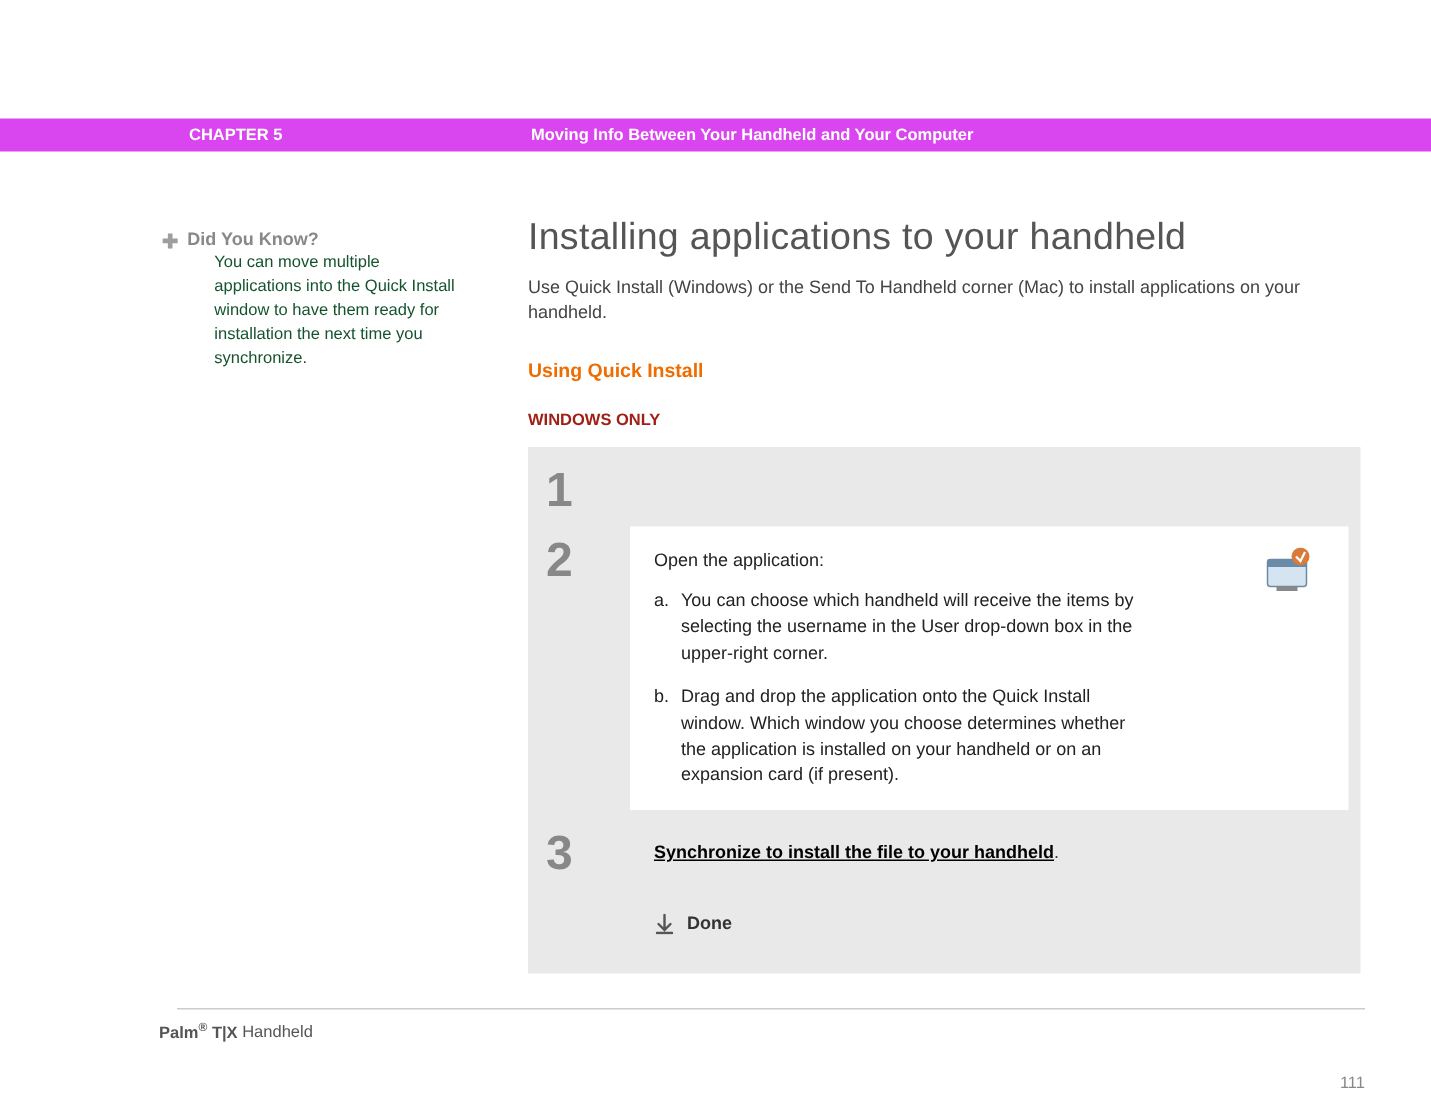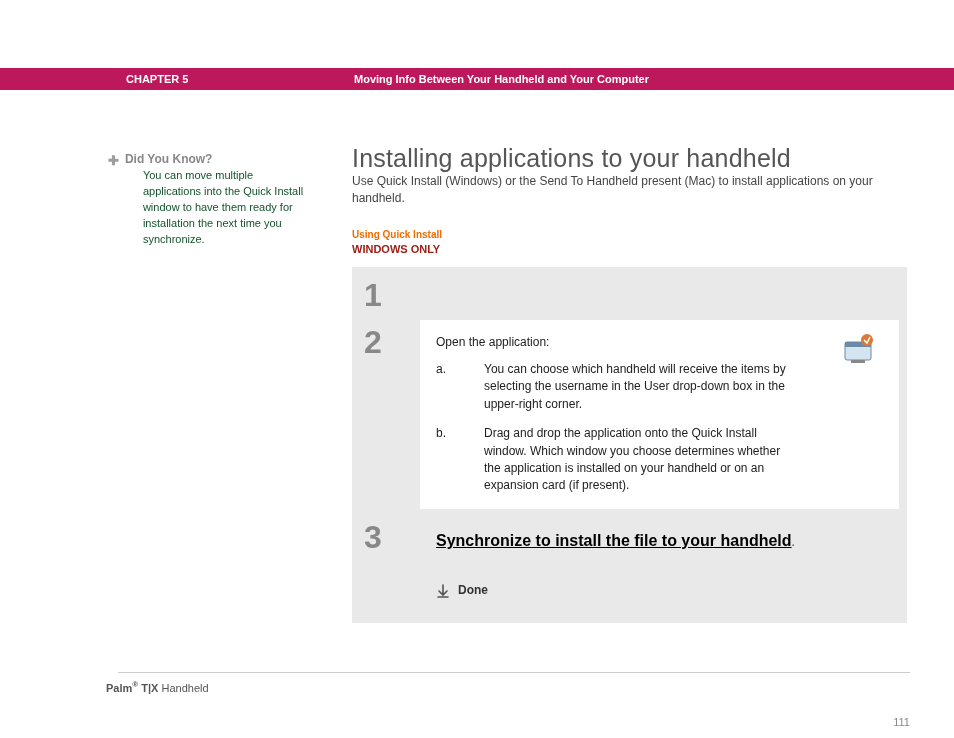--- a/index.html
+++ b/index.html
@@ -7,25 +7,25 @@
     font-family: Arial, Helvetica, sans-serif;
     background: #fff;
     width: 954px;
     height: 738px;
     position: relative;
     font-size: 12px;
     color: #333;
   }
   .header-bar {
     position: absolute;
-    top: 68px;
+    top: 79px;
     left: 0;
     right: 0;
     height: 22px;
-    background: #be185d;
+    background: #d946ef;
     display: flex;
     align-items: center;
   }
   .chapter-label {
     position: absolute;
     left: 126px;
     color: #fff;
     font-weight: bold;
     font-size: 11px;
   }
@@ -65,34 +65,35 @@
   .main {
     position: absolute;
     left: 352px;
     top: 144px;
     width: 555px;
   }
   .page-title {
     font-size: 25px;
     color: #555;
     font-weight: normal;
+    margin-bottom: 10px;
     letter-spacing: 0.2px;
   }
   .intro {
     font-size: 12px;
     color: #444;
     line-height: 1.4;
     margin-bottom: 22px;
     width: 530px;
   }
   .section-title {
     color: #ef6c00;
-    font-size: 10px;
-    font-weight: bold;
-    margin-bottom: 3px;
+    font-size: 13px;
+    font-weight: bold;
+    margin-bottom: 20px;
   }
   .platform-note {
     color: #a02018;
     font-weight: bold;
     font-size: 11px;
     margin-bottom: 12px;
   }
   .steps-box {
     background: #e9e9e9;
     padding: 6px 8px 8px 8px;
@@ -126,33 +127,33 @@
     flex: 1;
     padding: 14px 16px 16px 16px;
     font-size: 12px;
     line-height: 1.45;
   }
   .step-lead { margin-bottom: 10px; }
   .sub-list { list-style: none; padding-left: 0; }
   .sub-list li { display: flex; margin-bottom: 12px; }
   .sub-list li:last-child { margin-bottom: 0; }
   .sub-letter { width: 18px; flex-shrink: 0; }
-  .sub-text { width: 310px; margin-left: 30px; }
+  .sub-text { width: 310px; }
   .step-icon {
     position: absolute;
     right: 22px;
     top: 14px;
     width: 36px;
     height: 32px;
   }
   .sync-link {
     color: #000;
     font-weight: bold;
     text-decoration: underline;
-    font-size: 16px;
+    font-size: 12px;
   }
   .done-row {
     display: flex;
     align-items: center;
     gap: 8px;
     margin-top: 30px;
   }
   .done-icon { width: 14px; height: 14px; color: #555; }
   .done-text { font-weight: bold; font-size: 12px; color: #333; }
   .footer-line {
@@ -193,21 +194,21 @@
     <span class="plus-icon">✚</span>
     <div>
       <div class="tip-title">Did You Know?</div>
       <div class="tip-body">You can move multiple applications into the Quick Install window to have them ready for installation the next time you synchronize.</div>
     </div>
   </div>
 </div>
 
 <div class="main">
   <h1 class="page-title">Installing applications to your handheld</h1>
-  <p class="intro">Use Quick Install (Windows) or the Send To Handheld present (Mac) to install applications on your handheld.</p>
+  <p class="intro">Use Quick Install (Windows) or the Send To Handheld corner (Mac) to install applications on your handheld.</p>
   <div class="section-title">Using Quick Install</div>
   <div class="platform-note">WINDOWS ONLY</div>
 
   <div class="steps-box">
 
     <div class="step-row">
       <div class="step-num">1</div>
     </div>
 
     <div class="step-row">

